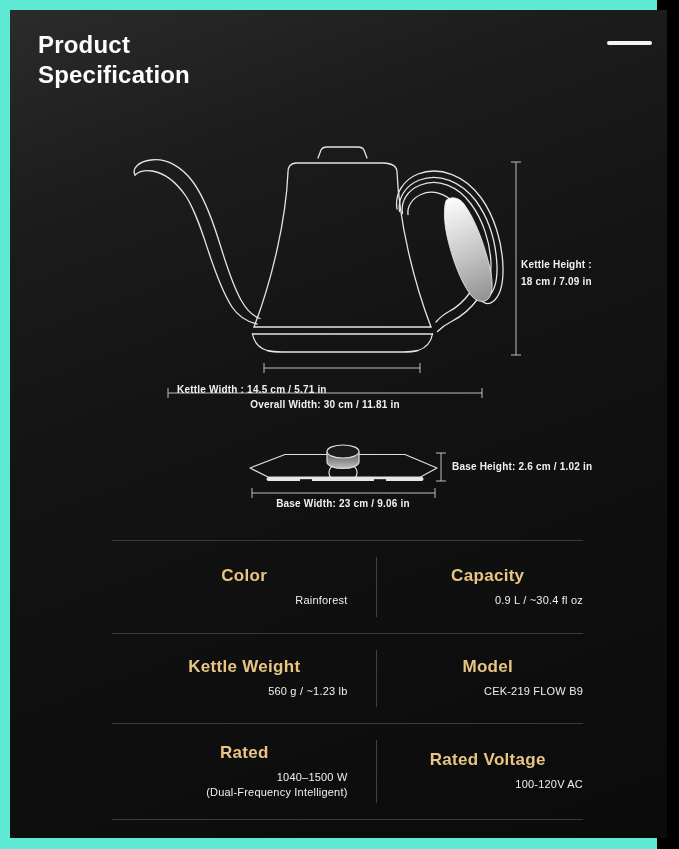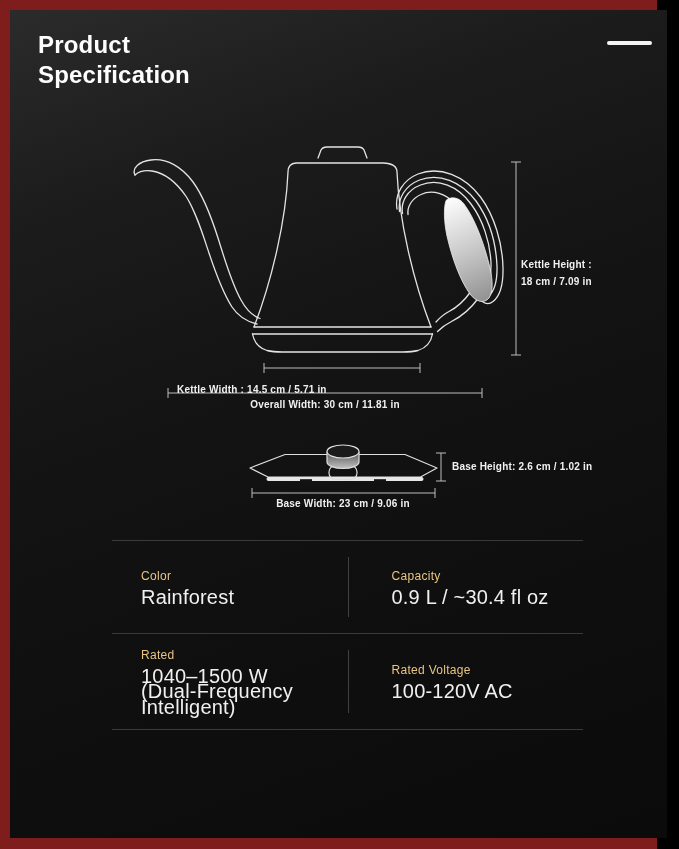--- a/index.html
+++ b/index.html
@@ -1,17 +1,17 @@
 <!DOCTYPE html>
 <html><head>
 <meta charset="utf-8">
 <style>
   html,body{margin:0;padding:0;background:#000;width:679px;height:849px;overflow:hidden;
     font-family:"Liberation Sans",sans-serif;}
-  .stage{position:relative;width:657px;height:849px;background:#7f1d1d;}
+  .stage{position:relative;width:657px;height:849px;background:#5eead4;}
   .panel{position:absolute;left:10px;top:10px;width:657px;height:828px;
     background:linear-gradient(160deg,#2b2b2b 0%,#1c1c1c 20%,#141414 42%,#0f0f0f 68%,#0b0b0b 100%);}
   .art{position:absolute;left:0;top:0;width:657px;height:828px;display:block;}
 
   .title{position:absolute;left:28px;top:20px;margin:0;color:#fdfdfd;
     font-size:24px;font-weight:bold;line-height:30px;letter-spacing:.2px;}
   .title span{display:block;}
   .dash{position:absolute;left:597px;top:31px;width:45px;height:4px;border-radius:2px;background:#f4f4f4;}
 
   .dim{position:absolute;color:#f1f1f1;font-size:10px;font-weight:bold;letter-spacing:.2px;white-space:nowrap;}
@@ -20,24 +20,24 @@
   .dim-ow{left:150px;top:389px;width:330px;text-align:center;}
   .dim-bh{left:442px;top:451px;}
   .dim-bw{left:168px;top:488px;width:330px;text-align:center;}
 
   .spec-table{position:absolute;left:102px;top:530px;width:471px;}
   .spec-row{display:grid;grid-template-columns:1fr 1fr;border-top:1px solid #3a3a3a;}
   .spec-row:last-child{border-bottom:1px solid #3a3a3a;}
   .r1{height:92px;} .r2{height:89px;} .r3{height:95px;}
   .cell{display:flex;flex-direction:column;justify-content:center;}
   .cell-l{padding-left:29px;}
-  .cell-r{padding-left:44px;position:relative;}
+  .cell-r{padding-left:17px;position:relative;margin-left:28px;}
   .cell-r::before{content:"";position:absolute;left:0;top:16px;bottom:16px;width:1px;background:#414141;}
-  .cell-label{color:#e8c583;font-size:12px;font-weight:normal;letter-spacing:.3px;margin-bottom:7px;}
-  .cell-value{color:#f0f0f0;font-size:20px;line-height:15.5px;letter-spacing:.2px;}
+  .cell-label{color:#e8c583;font-size:17px;font-weight:bold;letter-spacing:.3px;margin-bottom:7px;text-align:center;}
+  .cell-value{color:#f0f0f0;font-size:11px;line-height:15.5px;letter-spacing:.2px;text-align:right;}
 </style>
 </head>
 <body>
 
 <div class="stage">
   <div class="panel">
 
     <svg class="art" viewBox="10 10 657 828" xmlns="http://www.w3.org/2000/svg">
       <defs>
         <linearGradient id="gripGrad" gradientUnits="userSpaceOnUse" x1="447" y1="200" x2="492" y2="300">
@@ -108,20 +108,30 @@
         <div class="cell cell-l">
           <div class="cell-label">Color</div>
           <div class="cell-value">Rainforest</div>
         </div>
         <div class="cell cell-r">
           <div class="cell-label">Capacity</div>
           <div class="cell-value">0.9 L / ~30.4 fl oz</div>
         </div>
       </div>
 
+      <div class="spec-row r2">
+        <div class="cell cell-l">
+          <div class="cell-label">Kettle Weight</div>
+          <div class="cell-value">560 g / ~1.23 lb</div>
+        </div>
+        <div class="cell cell-r">
+          <div class="cell-label">Model</div>
+          <div class="cell-value">CEK-219 FLOW B9</div>
+        </div>
+      </div>
 
       <div class="spec-row r3">
         <div class="cell cell-l">
           <div class="cell-label">Rated</div>
           <div class="cell-value">1040–1500 W</div>
           <div class="cell-value">(Dual-Frequency Intelligent)</div>
         </div>
         <div class="cell cell-r">
           <div class="cell-label">Rated Voltage</div>
           <div class="cell-value">100-120V AC</div>

